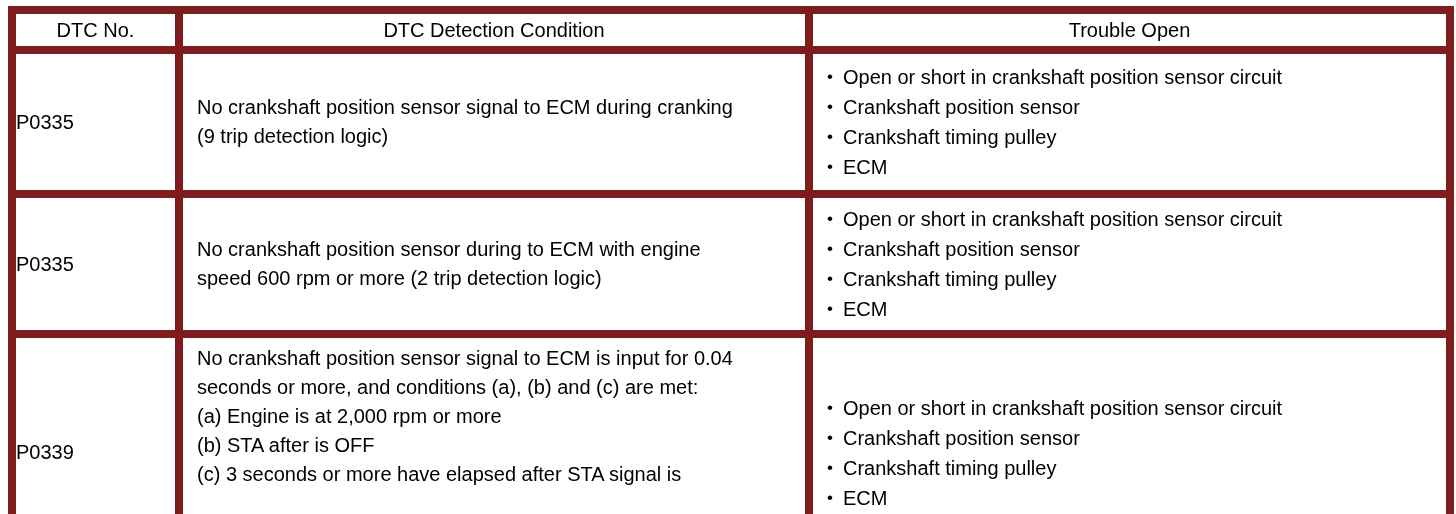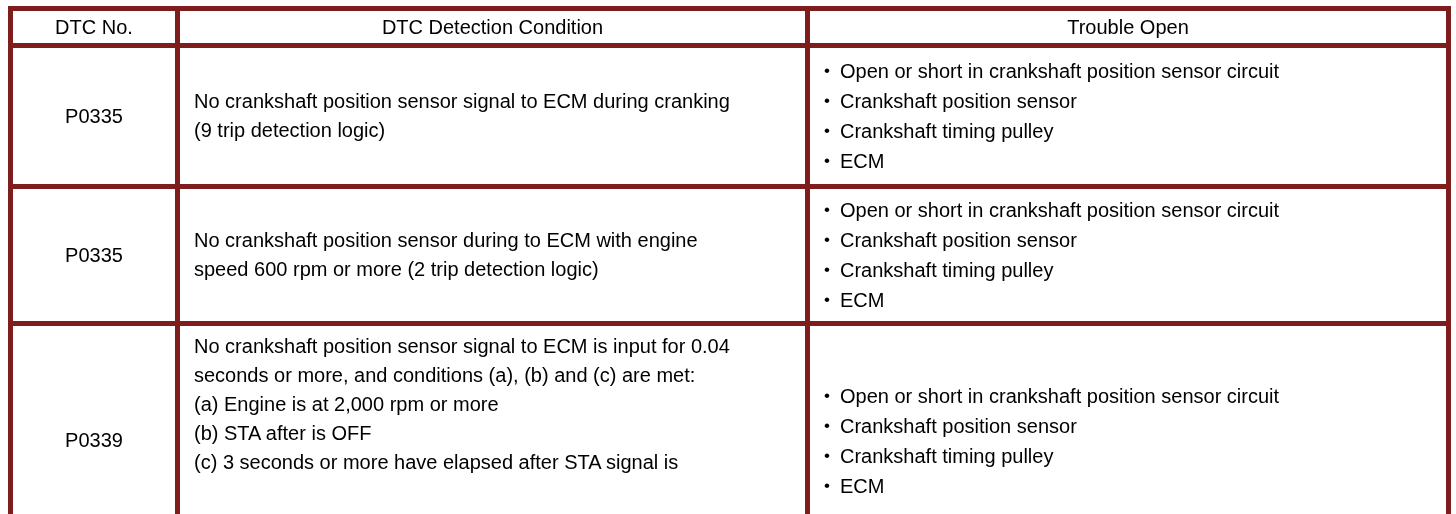--- a/index.html
+++ b/index.html
@@ -31,39 +31,38 @@
     table-layout: fixed;
     background: #ffffff;
   }
 
   .dtc-table col.c-dtc    { width: 167px; }
   .dtc-table col.c-cond   { width: 630px; }
   .dtc-table col.c-area   { width: 641px; }
 
   .dtc-table th,
   .dtc-table td {
-    border: 5px solid #7f1d1d;
+    border: 8px solid #7f1d1d;
     padding: 0;
     vertical-align: middle;
     background: #ffffff;
   }
 
   
   .dtc-table thead th {
     height: 32px;
     text-align: center;
     font-weight: normal;
     font-size: 20px;
     line-height: 32px;
     white-space: nowrap;
   }
 
   
   td.dtc-no {
-    text-align: center;
     font-size: 20px;
   }
 
   
   td.cond {
     vertical-align: middle;
     padding: 6px 10px 6px 14px;
   }
   .cond-lines {
     font-size: 20px;

